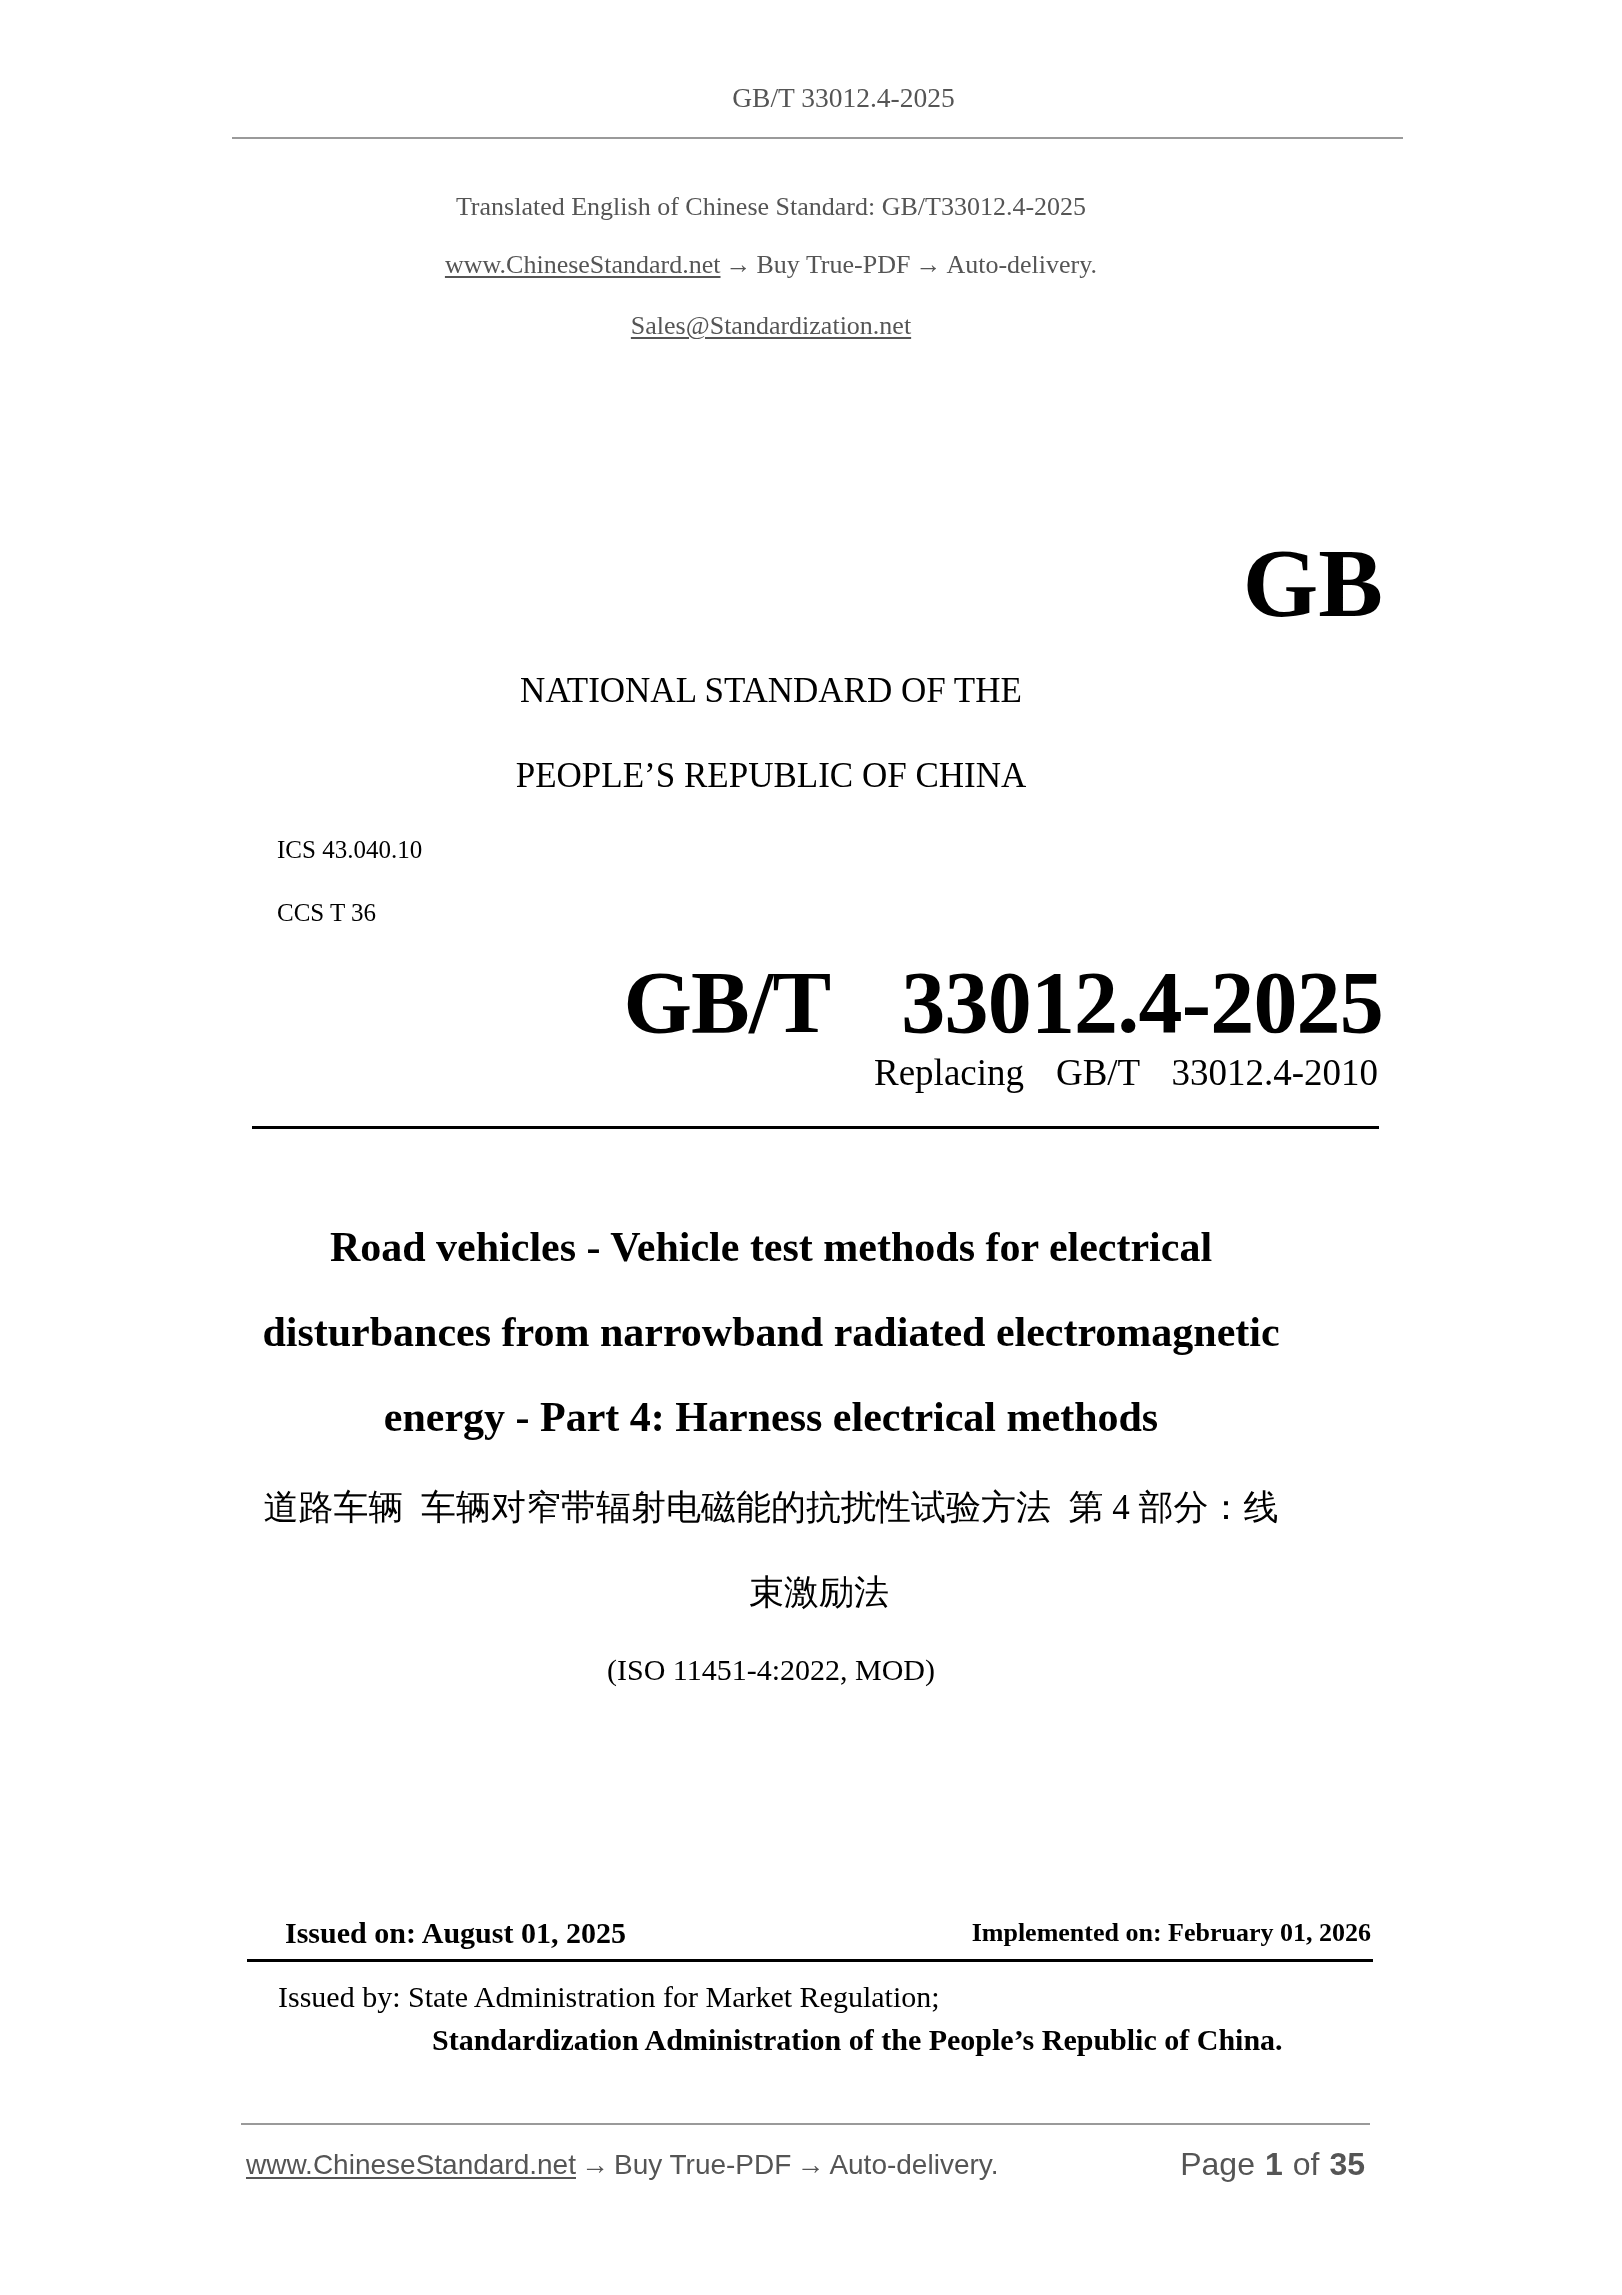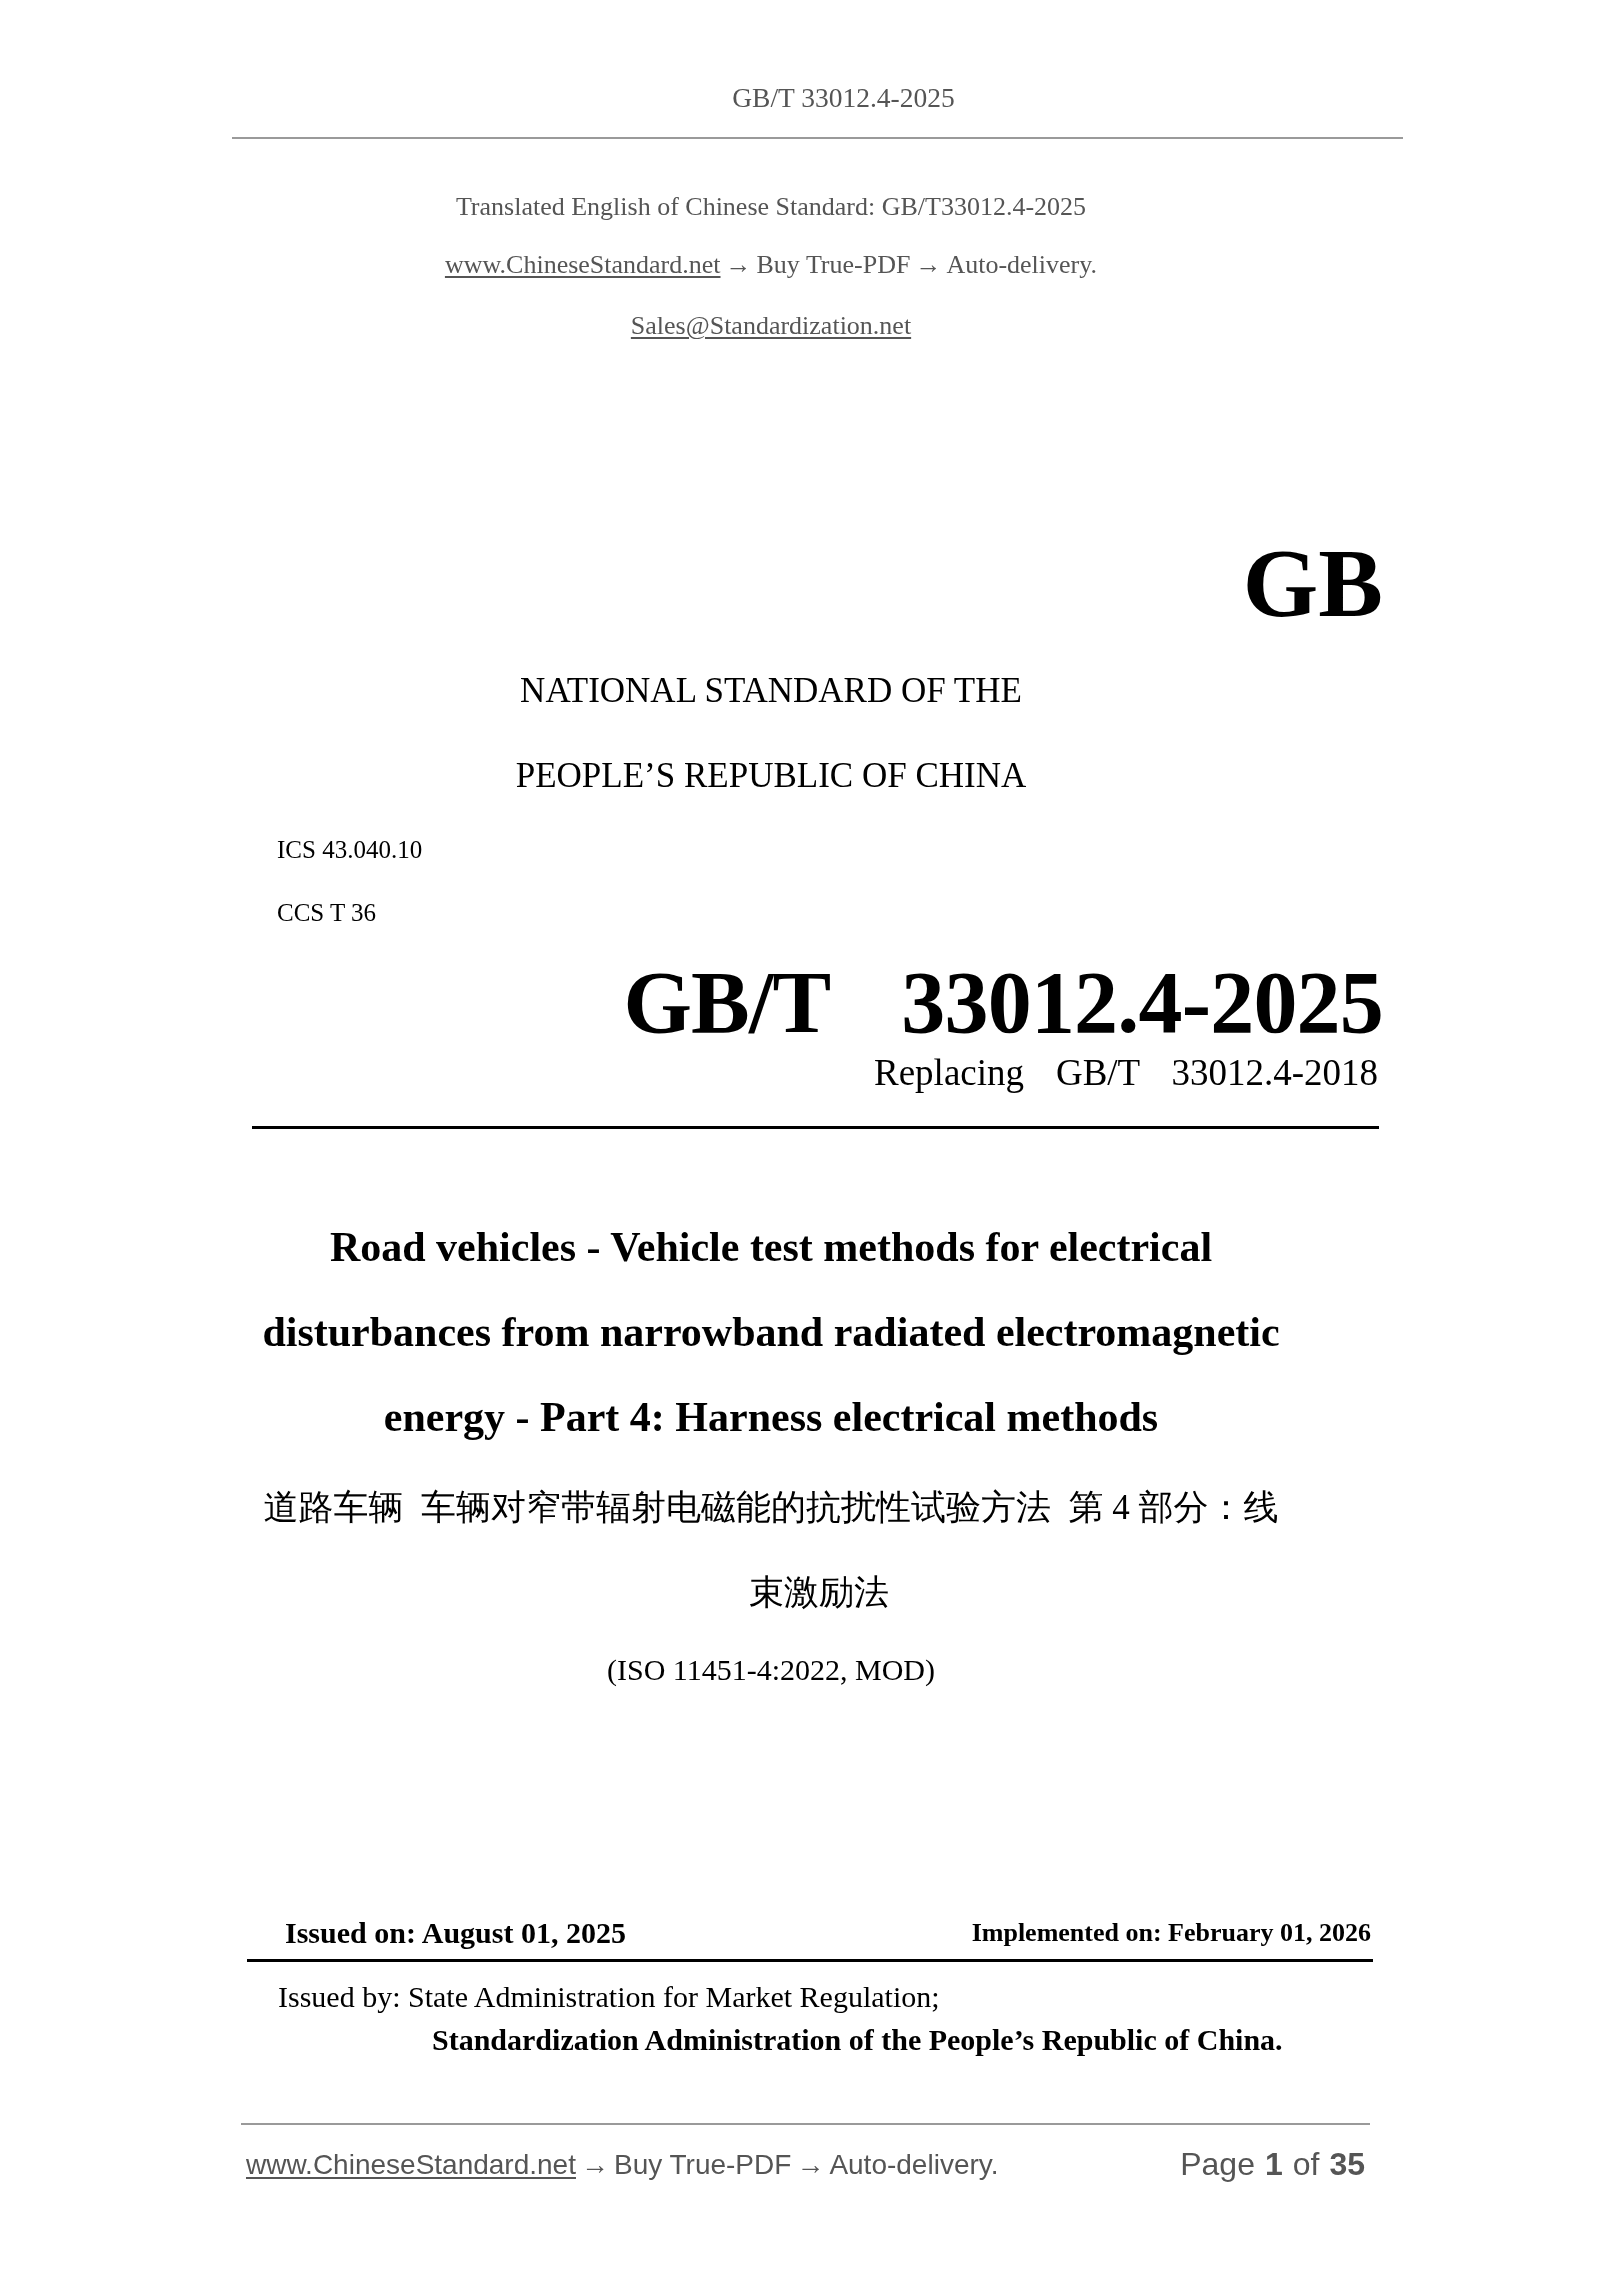--- a/index.html
+++ b/index.html
@@ -75,21 +75,21 @@
 
 <div id="gb-mark" class="abs serif black">GB</div>
 
 <div id="national-1" class="abs center serif black">NATIONAL STANDARD OF THE</div>
 <div id="national-2" class="abs center serif black">PEOPLE’S REPUBLIC OF CHINA</div>
 
 <div id="ics" class="abs serif black">ICS 43.040.10</div>
 <div id="ccs" class="abs serif black">CCS T 36</div>
 
 <div id="std-no" class="abs serif black" style="white-space:pre;">GB/T  33012.4-2025</div>
-<div id="replacing" class="abs serif black" style="white-space:pre;">Replacing  GB/T  33012.4-2018</div>
+<div id="replacing" class="abs serif black" style="white-space:pre;">Replacing  GB/T  33012.4-2010</div>
 <div id="thick-rule" class="rule"></div>
 
 <div id="title-1" class="abs center serif black title-line">Road vehicles - Vehicle test methods for electrical</div>
 <div id="title-2" class="abs center serif black title-line">disturbances from narrowband radiated electromagnetic</div>
 <div id="title-3" class="abs center serif black title-line">energy - Part 4: Harness electrical methods</div>
 
 <div id="cn-1" class="abs center serif black cn-line" style="white-space:pre;">道路车辆  车辆对窄带辐射电磁能的抗扰性试验方法  第 4 部分：线</div>
 <div id="cn-2" class="abs center serif black cn-line">束激励法</div>
 <div id="iso" class="abs center serif black">(ISO 11451-4:2022, MOD)</div>
 

